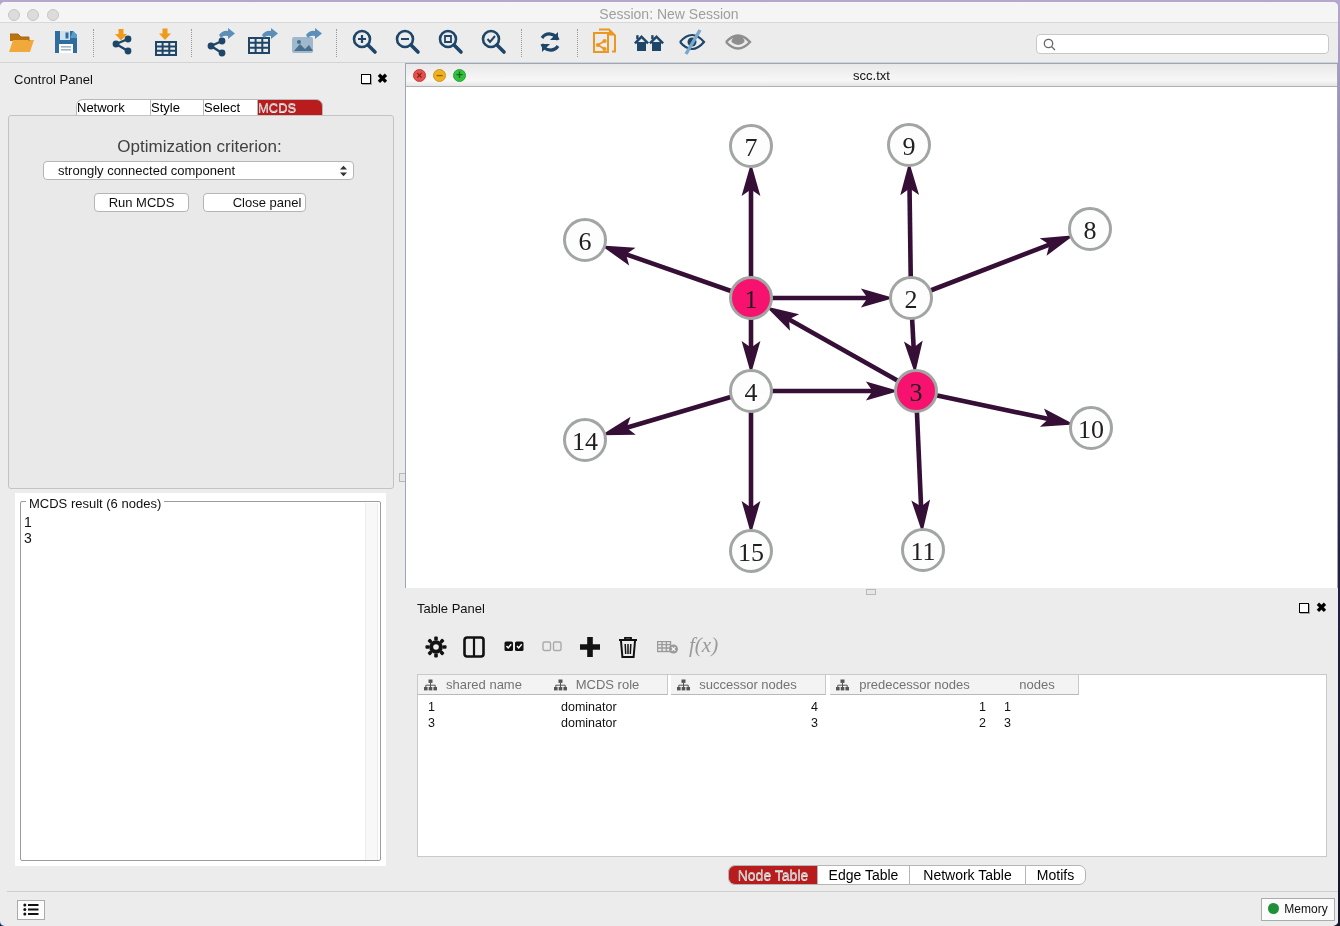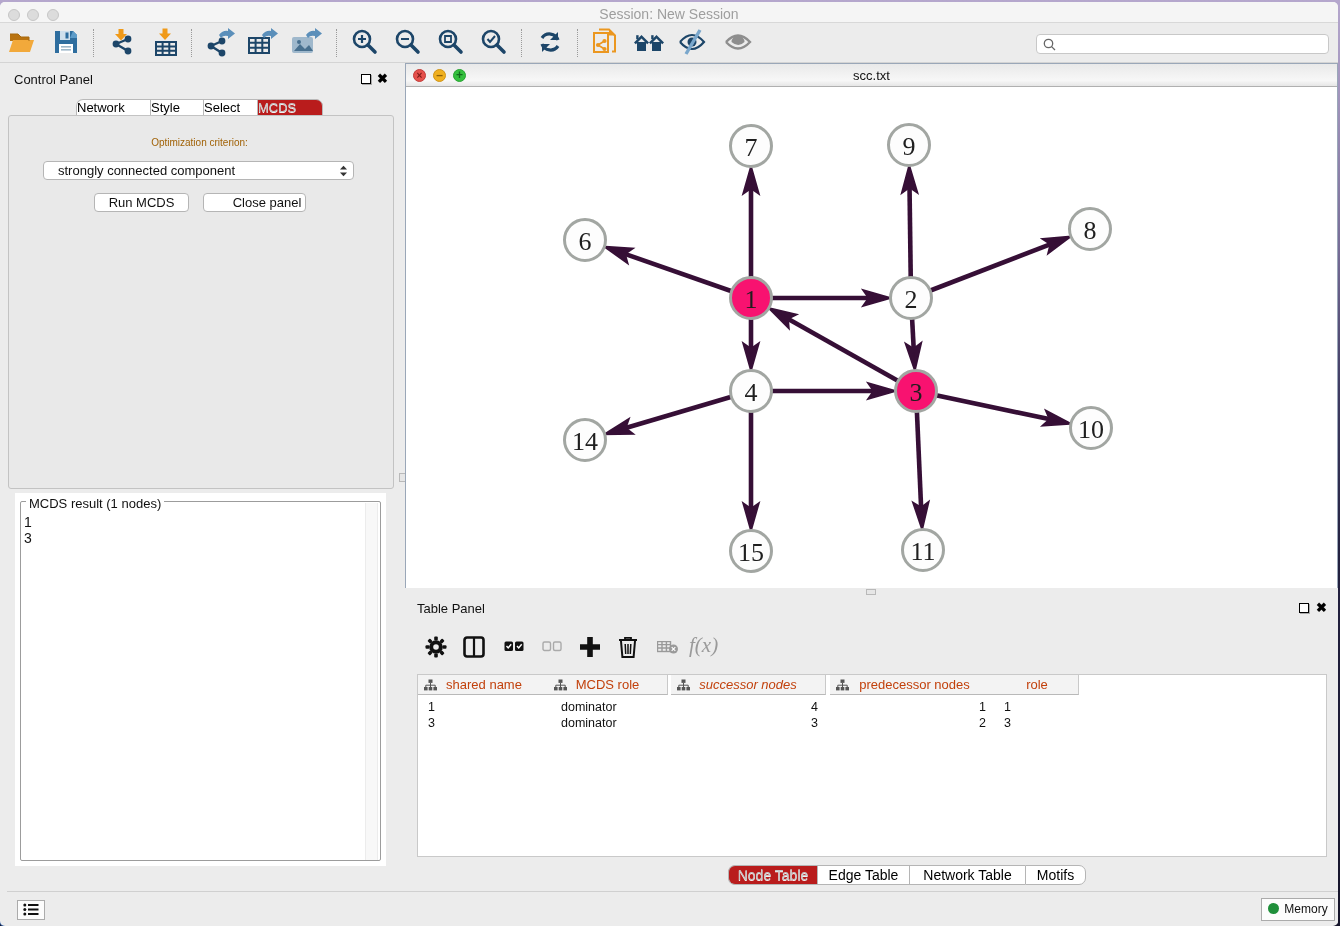--- a/index.html
+++ b/index.html
@@ -20,21 +20,21 @@
 .winbtn-sq{position:absolute;width:10px;height:10px;border:1.5px solid #000;background:#fff;box-shadow:1px 1px 0 #aaa;}
 .winbtn-x{position:absolute;font-size:13px;font-weight:bold;color:#000;line-height:10px;}
 
 .tabrow{position:absolute;display:flex;}
 .tab{height:34px;font-size:13px;line-height:16px;background:#fff;border:1px solid #b9b9b9;border-right:none;color:#000;}
 .tab.first{border-radius:7px 0 0 7px;}
 .tab.last{border-radius:0 7px 7px 0;border-right:1px solid #b9b9b9;}
 .tab.sel,.tab2.sel{background:#b91c1c;color:#c6c6c6;text-shadow:0 1px 0 #f2f2f2;}
 #cptabs{left:76px;top:36px;}
 #cpcontent{position:absolute;left:8px;top:52px;width:386px;height:374px;background:#e9e9e9;border:1px solid #c3c3c3;border-radius:3px;}
-#optlabel{position:absolute;left:0;top:74px;width:100%;text-align:center;font-size:10px;color:#a16207;}
+#optlabel{position:absolute;left:0;top:74px;width:100%;text-align:center;font-size:17px;color:#404040;}
 #optselect{position:absolute;left:43px;top:98px;width:311px;height:19px;background:#fff;border:1px solid #b5b5b5;border-radius:4px;font-size:13px;line-height:17px;padding-left:14px;color:#111;}
 .updown{position:absolute;right:5px;top:3px;width:9px;height:12px;}
 .btn{position:absolute;height:19px;background:#fff;border:1px solid #b5b5b5;border-radius:4px;font-size:13px;text-align:center;line-height:17px;color:#111;}
 #resultbox{position:absolute;left:15px;top:430px;width:371px;height:373px;background:#fff;}
 #fieldset{position:absolute;left:5px;top:8px;width:361px;height:360px;border:1px solid #9c9c9c;border-radius:2px;}
 #legend{position:absolute;left:5px;top:-6px;background:#fff;padding:0 3px;font-size:13px;color:#111;}
 #resulttext{position:absolute;left:3px;top:12px;font-size:14px;color:#111;line-height:16px;}
 #rscroll{position:absolute;right:2px;top:1px;width:13px;height:357px;background:#f8f8f8;border-left:1px solid #ececec;border-right:1px solid #ececec;}
 
 #netframe{position:absolute;left:405px;top:61px;width:933px;height:533px;border:1px solid #9aa7b8;background:#fff;}
@@ -43,21 +43,21 @@
 #netname{position:absolute;top:4px;left:0;width:100%;text-align:center;font-size:13px;color:#111;}
 #netcanvas{position:absolute;left:0;top:24px;width:931px;height:501px;background:#fff;}
 .nl{font-size:26px;fill:#1f1f1f;text-anchor:middle;dominant-baseline:central;font-family:"Liberation Serif",serif;}
 #netbottom{position:absolute;left:405px;top:586px;width:933px;height:8px;background:#ececec;}
 .grab{position:absolute;background:#e6e6e6;border:1px solid #b9b9b9;}
 
 #tpanel{position:absolute;left:405px;top:594px;width:933px;height:295px;background:#ececec;}
 #tptitle{position:absolute;left:12px;top:5px;font-size:13px;color:#111;}
 #tptools{position:absolute;left:12px;top:30px;width:909px;height:38px;}
 #tablebox{position:absolute;left:12px;top:78px;width:910px;height:183px;background:#fff;border:1px solid #c9c9c9;}
-.hdr{position:absolute;top:0;height:20px;background:#f3f3f3;border-right:1px solid #c9c9c9;border-bottom:1px solid #b9b9b9;font-size:13px;color:#c2410c;text-align:center;line-height:19px;}
+.hdr{position:absolute;top:0;height:20px;background:#f3f3f3;border-right:1px solid #c9c9c9;border-bottom:1px solid #b9b9b9;font-size:13px;color:#737373;text-align:center;line-height:19px;}
 .hico{position:absolute;top:4px;left:6px;}
 .cell{position:absolute;font-size:12.5px;color:#111;}
 #tptabs{left:287px;top:269px;padding-left:36px;}
 .tab2{height:20px;font-size:14px;line-height:19px;text-align:center;background:#fff;border:1px solid #b5b5b5;border-right:none;color:#000;}
 
 #statusbar{position:absolute;left:0;top:889px;width:1338px;height:33px;background:#ececec;border-top:1px solid #d0d0d0;margin-left:7px;}
 #listbtn{position:absolute;left:10px;top:8px;width:28px;height:20px;background:#fcfcfc;border:1px solid #ababab;}
 #membtn{position:absolute;left:1254px;top:6px;width:74px;height:23px;background:#fcfcfc;border:1px solid #ababab;font-size:12px;color:#111;text-align:center;line-height:21px;}
 </style></head>
 <body>
@@ -206,21 +206,21 @@
     <div id="optselect">strongly connected component
       <svg class="updown" viewBox="0 0 9 12">
           <path d="M1 4.6 L4.5 0.8 L8 4.6 Z" fill="#333"></path>
           <path d="M1 7.4 L4.5 11.2 L8 7.4 Z" fill="#333"></path>
         </svg>
     </div>
     <div class="btn" style="left:94px;top:130px;width:95px;">Run MCDS</div>
     <div class="btn" style="left:203px;top:130px;width:103px;padding-left:25px;">Close panel</div>
     <div id="resultbox">
       <div id="fieldset">
-        <div id="legend">MCDS result (1 nodes)</div>
+        <div id="legend">MCDS result (6 nodes)</div>
         <div id="resulttext">1<br>3</div>
         <div id="rscroll"></div>
       </div>
     </div>
   </div>
   <div class="grab" style="left:399px;top:471px;width:7px;height:9px;"></div>
   <div id="netframe">
     <div id="nettitle">
       <div class="light" style="left:7px;background:#e5504b;border:1px solid #c13b38;color:#7c1b19;font-size:10px;font-weight:bold;text-align:center;line-height:12px;">×</div>
       <div class="light" style="left:27px;background:#f0b01f;border:1px solid #cf9417;color:#8d6108;font-size:12px;font-weight:bold;text-align:center;line-height:10px;">–</div>
@@ -346,35 +346,35 @@
             <rect x="9.4" y="8" width="3.6" height="3.4" fill="#555"></rect>
             <path d="M6.5 4 v2.2 M1.8 8 v-1.8 h9.4 v1.8 M6.5 6 v2" stroke="#555" stroke-width="1" fill="none"></path>
           </svg></div>
       <div class="hdr" style="left:130px;width:120px;">MCDS role<svg class="hico" width="13" height="12" viewBox="0 0 13 12">
             <rect x="4.5" y="0.5" width="4" height="3.4" fill="#555"></rect>
             <rect x="0" y="8" width="3.6" height="3.4" fill="#555"></rect>
             <rect x="4.7" y="8" width="3.6" height="3.4" fill="#555"></rect>
             <rect x="9.4" y="8" width="3.6" height="3.4" fill="#555"></rect>
             <path d="M6.5 4 v2.2 M1.8 8 v-1.8 h9.4 v1.8 M6.5 6 v2" stroke="#555" stroke-width="1" fill="none"></path>
           </svg></div>
-      <div class="hdr" style="left:253px;width:155px;font-style:italic;">successor nodes<svg class="hico" width="13" height="12" viewBox="0 0 13 12">
+      <div class="hdr" style="left:253px;width:155px;">successor nodes<svg class="hico" width="13" height="12" viewBox="0 0 13 12">
             <rect x="4.5" y="0.5" width="4" height="3.4" fill="#555"></rect>
             <rect x="0" y="8" width="3.6" height="3.4" fill="#555"></rect>
             <rect x="4.7" y="8" width="3.6" height="3.4" fill="#555"></rect>
             <rect x="9.4" y="8" width="3.6" height="3.4" fill="#555"></rect>
             <path d="M6.5 4 v2.2 M1.8 8 v-1.8 h9.4 v1.8 M6.5 6 v2" stroke="#555" stroke-width="1" fill="none"></path>
           </svg></div>
       <div class="hdr" style="left:412px;width:170px;">predecessor nodes<svg class="hico" width="13" height="12" viewBox="0 0 13 12">
             <rect x="4.5" y="0.5" width="4" height="3.4" fill="#555"></rect>
             <rect x="0" y="8" width="3.6" height="3.4" fill="#555"></rect>
             <rect x="4.7" y="8" width="3.6" height="3.4" fill="#555"></rect>
             <rect x="9.4" y="8" width="3.6" height="3.4" fill="#555"></rect>
             <path d="M6.5 4 v2.2 M1.8 8 v-1.8 h9.4 v1.8 M6.5 6 v2" stroke="#555" stroke-width="1" fill="none"></path>
           </svg></div>
-      <div class="hdr" style="left:578px;width:83px;">role</div>
+      <div class="hdr" style="left:578px;width:83px;">nodes</div>
       <div class="cell" style="left:10px;top:25px;">1</div>
       <div class="cell" style="left:143px;top:25px;">dominator</div>
       <div class="cell" style="left:253px;top:25px;width:147px;text-align:right;">4</div>
       <div class="cell" style="left:408px;top:25px;width:160px;text-align:right;">1</div>
       <div class="cell" style="left:586px;top:25px;">1</div>
       <div class="cell" style="left:10px;top:41px;">3</div>
       <div class="cell" style="left:143px;top:41px;">dominator</div>
       <div class="cell" style="left:253px;top:41px;width:147px;text-align:right;">3</div>
       <div class="cell" style="left:408px;top:41px;width:160px;text-align:right;">2</div>
       <div class="cell" style="left:586px;top:41px;">3</div>

